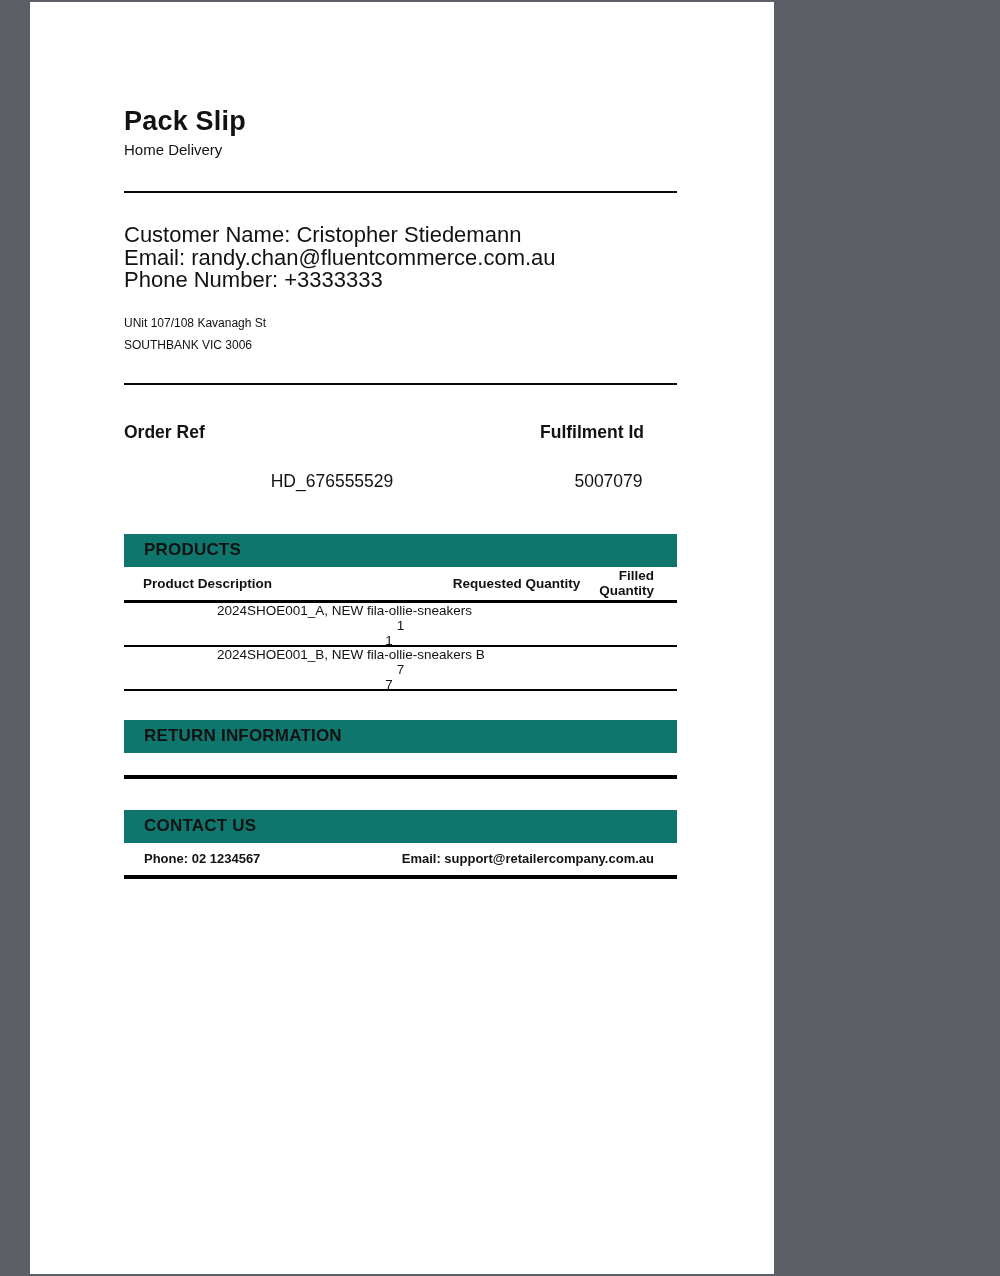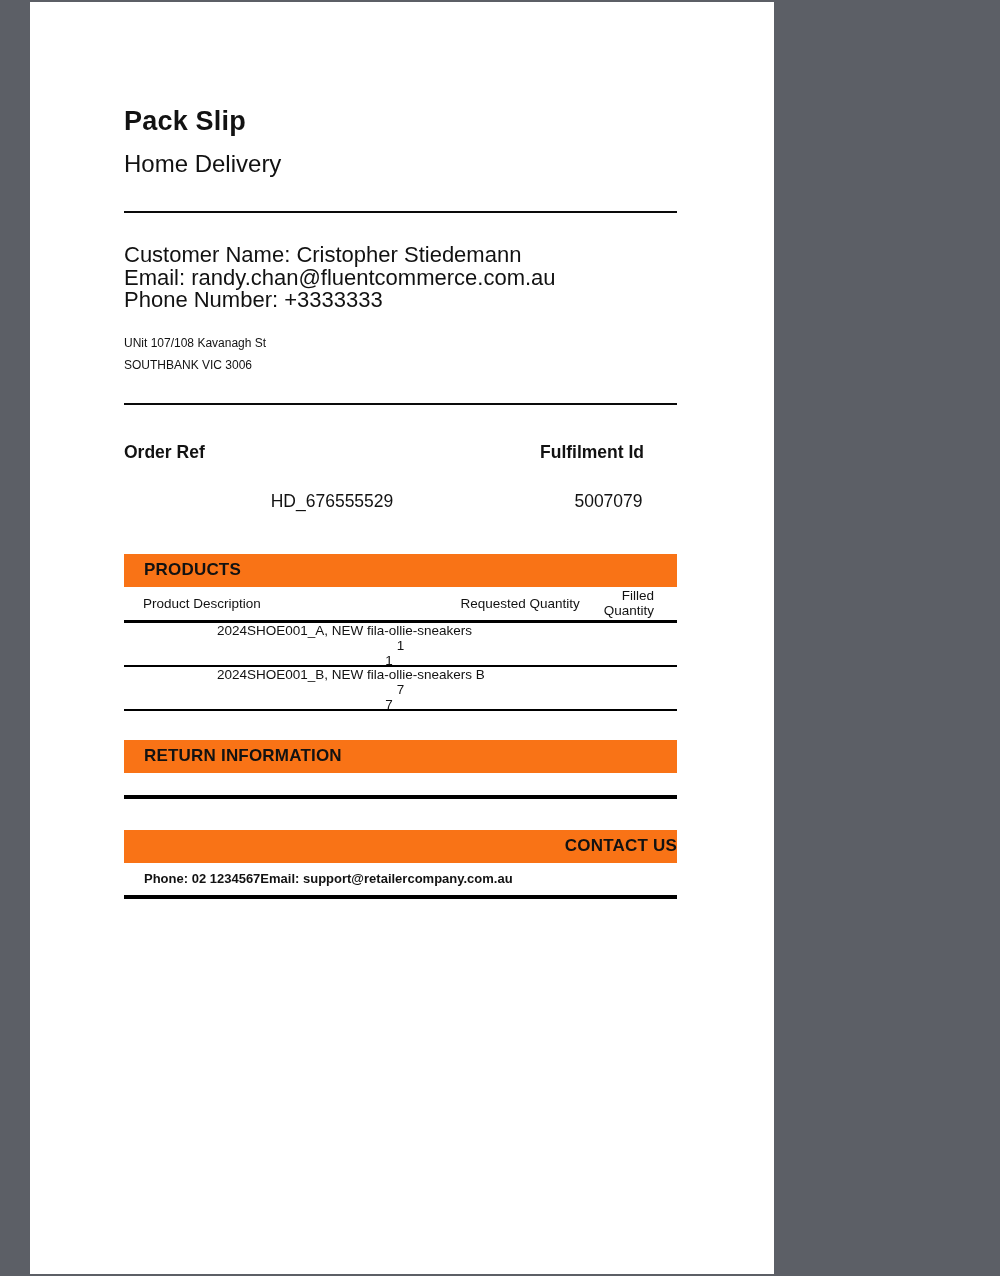--- a/index.html
+++ b/index.html
@@ -25,22 +25,22 @@
   .content {
     margin: 0 97px 0 94px; 
   }
   .doc-title {
     padding-top: 104px;
     font-size: 27px;
     font-weight: bold;
     letter-spacing: 0.2px;
   }
   .doc-subtitle {
-    margin-top: 13px;
-    font-size: 24px;
+    margin-top: 4px;
+    font-size: 15px;
   }
   .rule-thin {
     border: none;
     border-top: 2px solid #0a0a0a;
   }
   .rule-1 { margin-top: 33px; }
   .customer-block {
     margin-top: 31px;
     font-size: 22px;
     line-height: 22.5px;
@@ -61,39 +61,39 @@
     font-size: 17.5px;
     font-weight: bold;
   }
   .order-value {
     margin-top: 28px;
     font-size: 17.5px;
     text-align: center;
   }
   .section-band {
     height: 33px;
-    background: #f97316;
+    background: #0f766e;
     display: flex;
     align-items: center;
     padding-left: 20px;
     font-size: 17px;
     font-weight: bold;
     letter-spacing: 0.2px;
   }
   .band-products { margin-top: 42px; }
   .band-return   { margin-top: 29px; }
-  .band-contact  { margin-top: 31px; justify-content: flex-end; }
+  .band-contact  { margin-top: 31px; }
   .table { width: 100%; }
   .thead-row {
     display: flex;
     align-items: center;
     height: 36px;
     border-bottom: 3px solid #000;
     font-size: 13.5px;
-    font-weight: normal;
+    font-weight: bold;
   }
   .trow {
     display: flex;
     align-items: center;
     height: 44px;
     border-bottom: 2.5px solid #000;
     font-size: 13.5px;
     flex-direction: column;
   }
   .col-desc {
@@ -120,20 +120,21 @@
     height: 36px;
     border-bottom: 4px solid #000;
     font-size: 13px;
     font-weight: bold;
   }
   .contact-phone {
     padding-left: 20px;
   }
   .contact-email {
     flex: 1;
+    text-align: right;
     padding-right: 23px;
   }
 </style>
 </head>
 <body>
 
 <div class="page">
   <div class="content">
 
     <div class="doc-title">Pack Slip</div>

